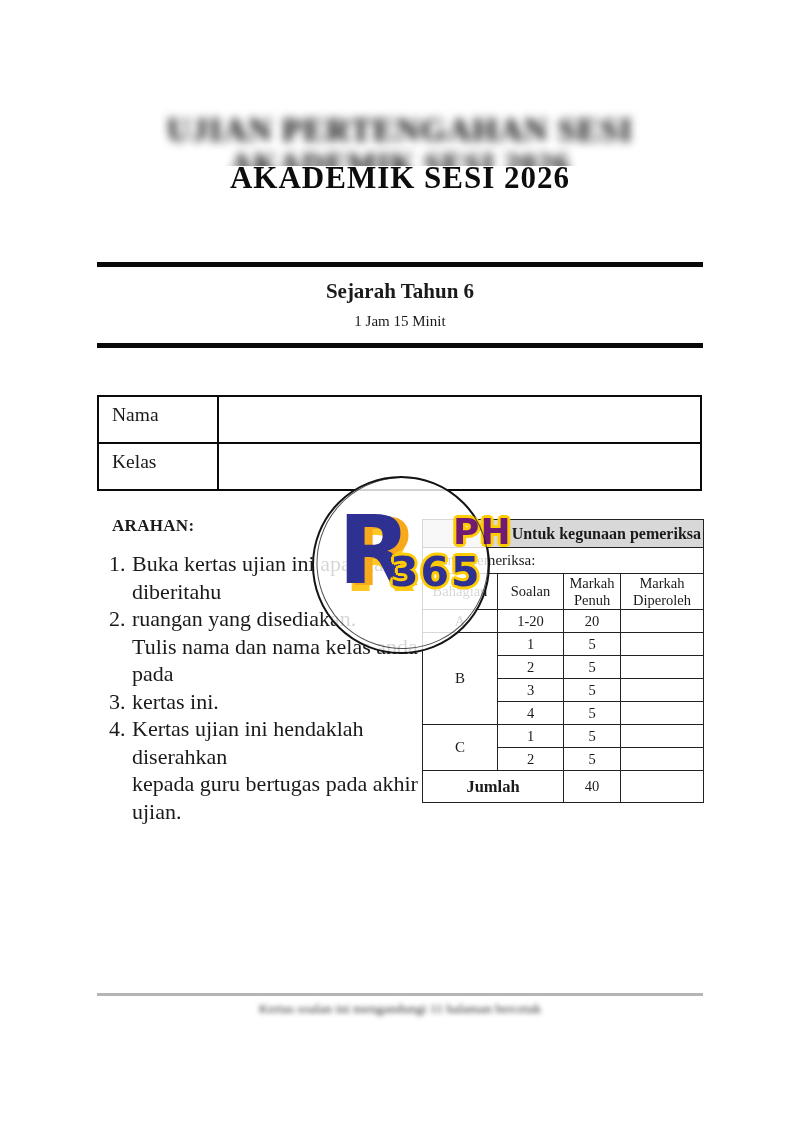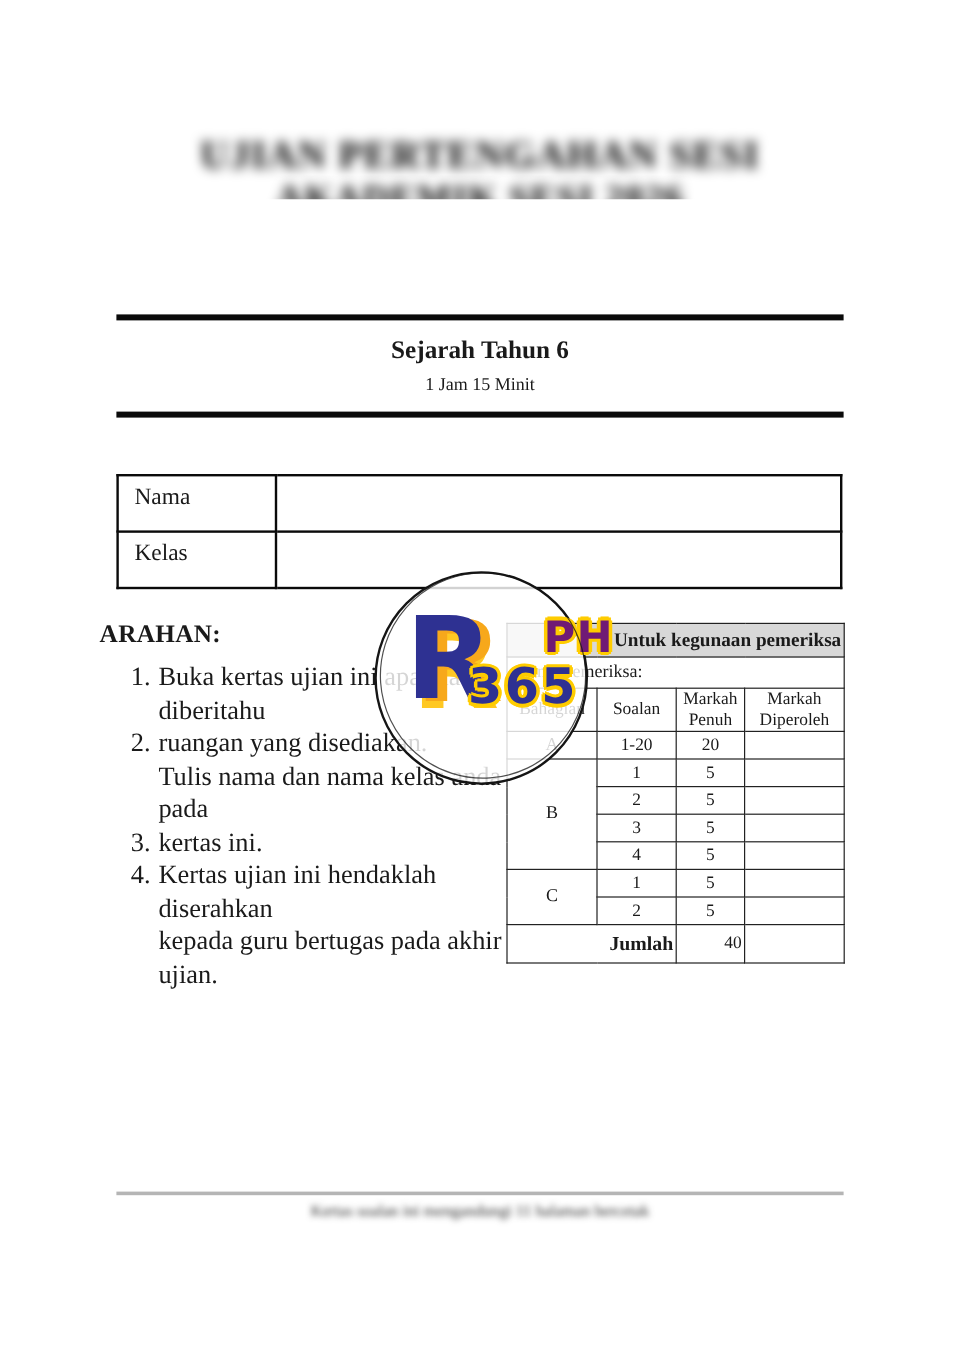--- a/index.html
+++ b/index.html
@@ -37,45 +37,45 @@
   .duration { position:absolute; top:307px; left:0; width:100%; text-align:center;
               font-size:15px; line-height:28px; }
 
   
   .student-table {
     position:absolute; top:395px; left:97px; width:605px;
     border-collapse:collapse; table-layout:fixed;
   }
   .student-table td { border:2.5px solid #0a0a0a; height:47px; vertical-align:top;
                       padding:7px 0 0 13px; font-size:19.5px; }
-  .student-table td.s-label { width:132px; }
-
-  
-  .arahan-heading { position:absolute; top:516px; left:83px; font-size:21px;
+  .student-table td.s-label { width:120px; }
+
+  
+  .arahan-heading { position:absolute; top:516px; left:112px; font-size:17px;
                     font-weight:bold; letter-spacing:0.3px; }
   .instr { position:absolute; top:550px; left:99px; width:330px; list-style:none;
            counter-reset:instr; font-size:22px; line-height:27.5px; }
   .instr li { counter-increment:instr; position:relative; padding-left:33px; }
   .instr li::before { content:counter(instr) "."; position:absolute; left:10px; top:0; }
   .instr li span { display:block; }
 
   
   .exam-table {
     position:absolute; top:519px; left:422px; width:281px;
     border-collapse:collapse; table-layout:fixed;
     font-size:14.5px; text-align:center;
   }
   .exam-table th, .exam-table td { border:1.5px solid #222; font-weight:normal; padding:0 2px; }
   .exam-table .t-title { background:#d8d8d8; font-weight:bold; font-size:16px;
                          height:28px; text-align:right; }
   .exam-table .t-examiner { height:26px; text-align:left; padding-left:7px; font-size:15px; }
   .exam-table .t-cols th { height:36px; line-height:17px; font-size:14.5px; }
   .exam-table tbody td { height:23px; }
   .exam-table td.section-cell { font-size:15px; }
-  .exam-table .t-total td { height:32px;text-align:right; }
+  .exam-table .t-total td { height:32px; }
   .exam-table .t-total .total-label { font-weight:bold; font-size:16.5px; }
 
   
   .watermark {
     position:absolute; top:476px; left:312px; width:178px; height:178px;
     border-radius:50%; border:2.5px solid #151515;
     background:rgba(255,255,255,0.82);
     z-index:10;
   }
   .watermark::after {
@@ -113,20 +113,21 @@
 </style>
 </head>
 <body>
 
 <div class="page">
 
   <div class="title-blur">UJIAN PERTENGAHAN SESI</div>
   <div class="title-ghost">
     <span>AKADEMIK SESI 2026</span>
   </div>
+  <div class="title-main">AKADEMIK SESI 2026</div>
 
   <div class="rule rule-1"></div>
   <div class="subject">Sejarah Tahun 6</div>
   <div class="duration">1 Jam 15 Minit</div>
   <div class="rule rule-2"></div>
 
   <table class="student-table">
     <tbody>
         <tr>
       <td class="s-label">Nama</td>

